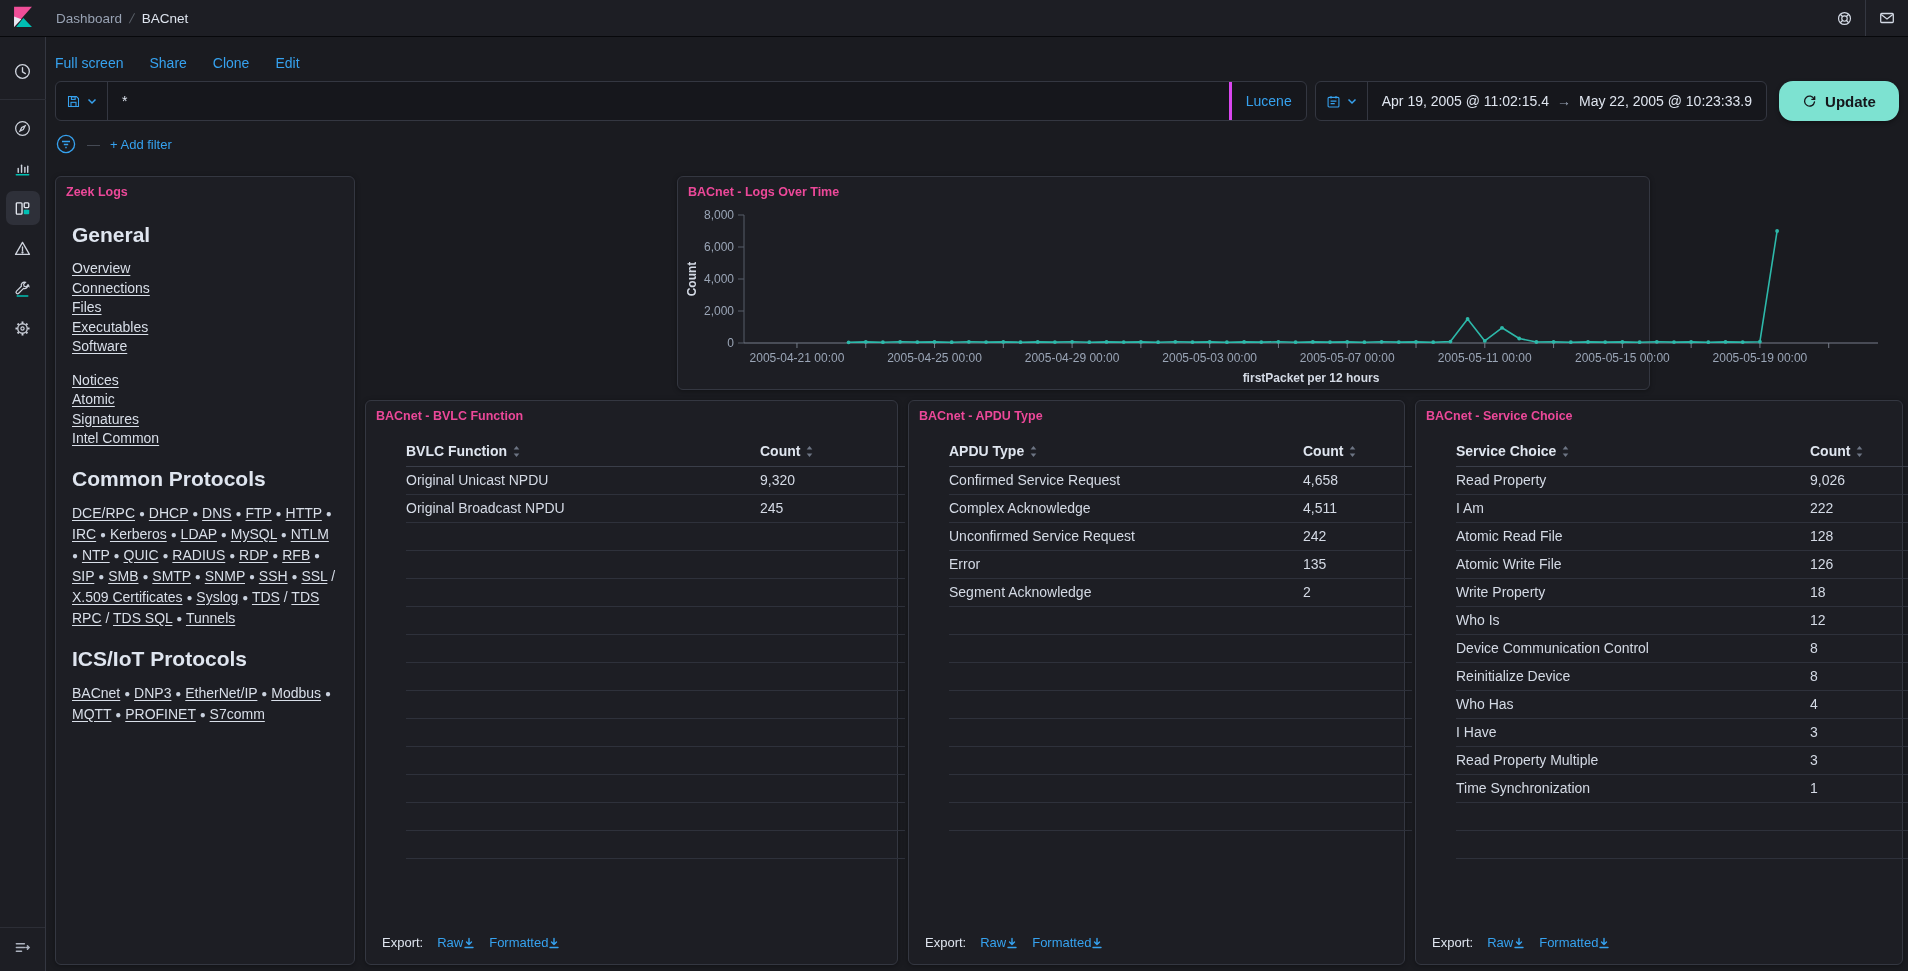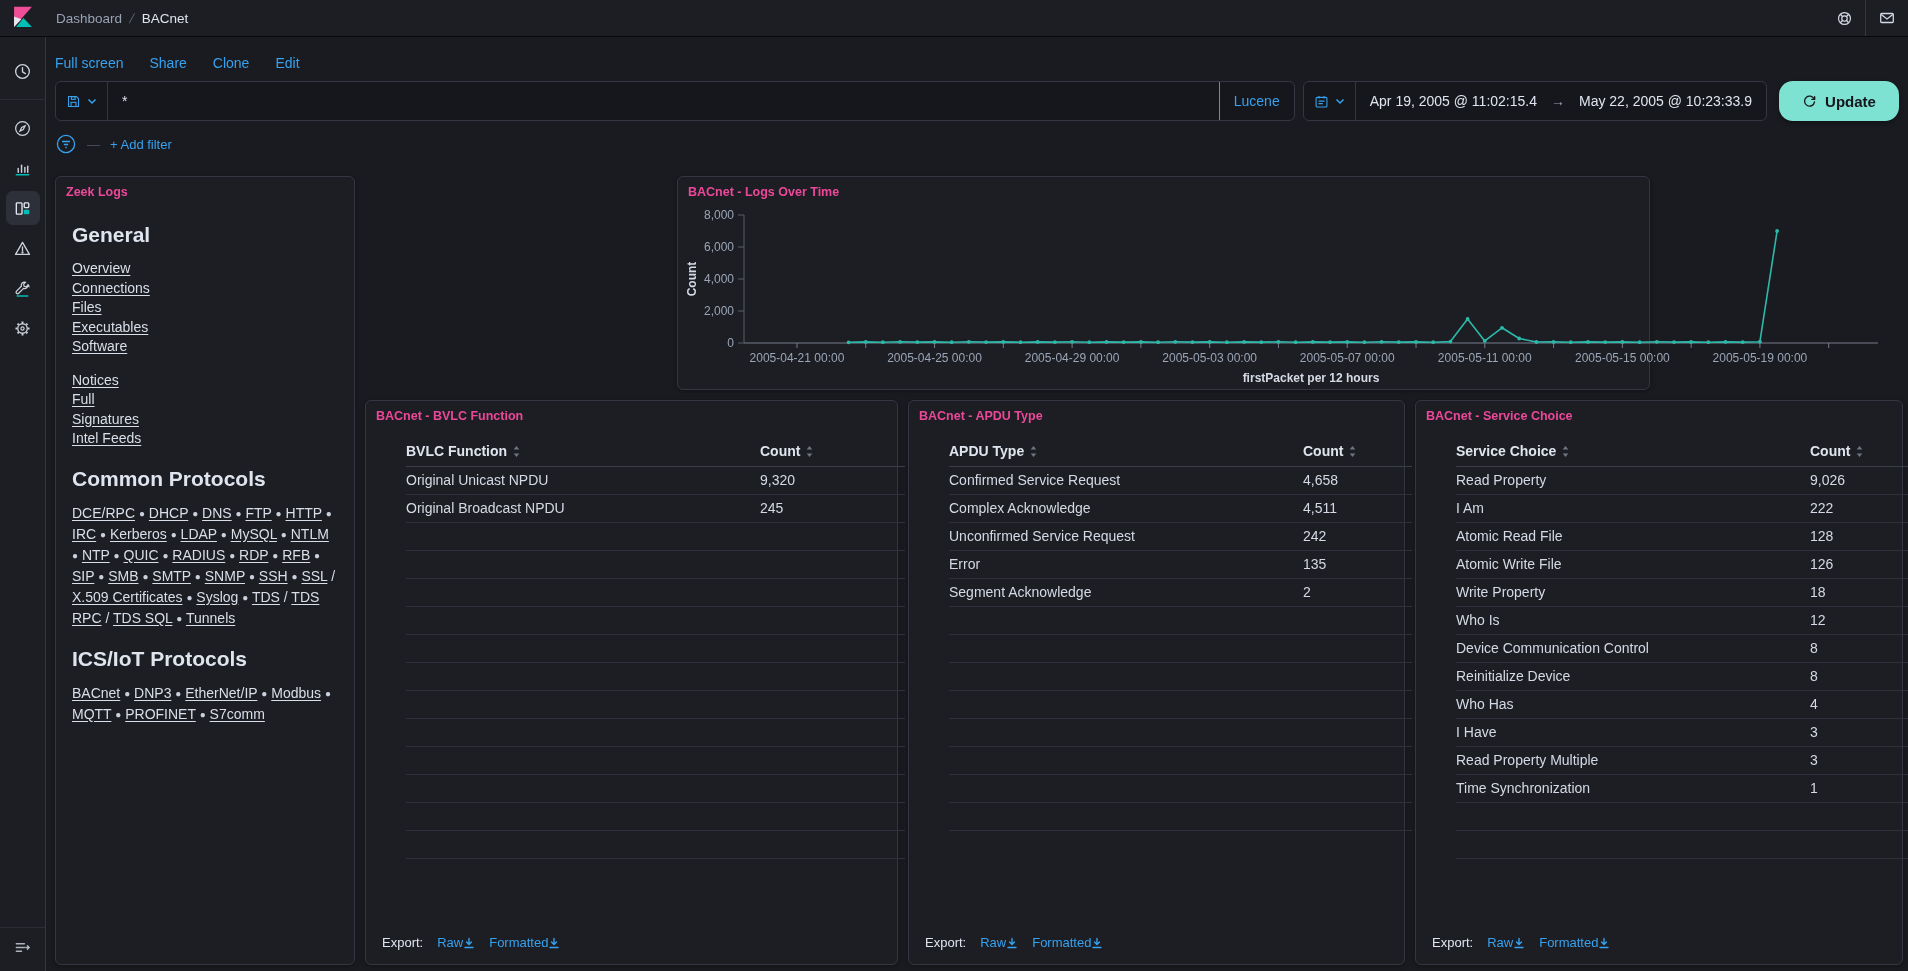--- a/index.html
+++ b/index.html
@@ -29,25 +29,25 @@
 
   
   .content{position:absolute;left:46px;top:37px;right:0;bottom:0;}
   .top-menu{position:absolute;top:18px;left:9px;display:flex;gap:26px;font-size:14px;}
   .top-menu a{color:#36a2ef;text-decoration:none;}
 
   .query-row{position:absolute;top:44px;left:9px;right:9px;height:40px;display:flex;align-items:stretch;}
   .query-input-group{flex:1;display:flex;align-items:stretch;background:#16171c;border:1px solid #343741;border-radius:6px;overflow:hidden;}
   .save-seg{display:flex;align-items:center;gap:6px;padding:0 10px;border-right:1px solid #343741;cursor:pointer;}
   .query-text{flex:1;display:flex;align-items:center;padding:0 14px;font-size:14px;color:#dfe5ef;cursor:text;}
-  .lucene-seg{display:flex;align-items:center;padding:0 14px;border-left:1px solid #d946ef;}
+  .lucene-seg{display:flex;align-items:center;padding:0 14px;border-left:3px solid #d946ef;}
   .lucene-seg a{color:#36a2ef;font-size:14px;text-decoration:none;}
   .date-group{display:flex;align-items:stretch;background:#16171c;border:1px solid #343741;border-radius:6px;margin-left:8px;overflow:hidden;}
   .cal-seg{display:flex;align-items:center;gap:6px;padding:0 10px;border-right:1px solid #343741;cursor:pointer;}
-  .date-seg{display:flex;align-items:center;gap:14px;padding:0 14px;font-size:14px;color:#dfe5ef;}
+  .date-seg{display:flex;align-items:center;gap:8px;padding:0 14px;font-size:14px;color:#dfe5ef;}
   .date-arrow{color:#98a2b3;font-size:14px;}
   .date-val{cursor:pointer;white-space:nowrap;}
   .update-btn{margin-left:12px;min-width:120px;background:#7de2d1;border:none;border-radius:14px;color:#15161b;
     font-size:15px;font-weight:600;display:flex;align-items:center;justify-content:center;gap:8px;cursor:pointer;
     font-family:"Liberation Sans","DejaVu Sans",sans-serif;box-shadow:0 2px 4px rgba(0,0,0,.35);}
 
   .filter-row{position:absolute;top:96px;left:9px;display:flex;align-items:center;gap:10px;}
   .filter-dash{color:#4c515c;font-size:13px;}
   .add-filter{color:#36a2ef;font-size:13px;text-decoration:none;}
 
@@ -283,23 +283,23 @@
         <div class="md-h2">General</div>
         <div class="md-linklist">
           <div class="row"><a class="md-link">Overview</a></div>
           <div class="row"><a class="md-link">Connections</a></div>
           <div class="row"><a class="md-link">Files</a></div>
           <div class="row"><a class="md-link">Executables</a></div>
           <div class="row"><a class="md-link">Software</a></div>
         </div>
         <div class="md-linklist">
           <div class="row"><a class="md-link">Notices</a></div>
-          <div class="row"><a class="md-link">Full</a></div>
+          <div class="row"><a class="md-link">Atomic</a></div>
           <div class="row"><a class="md-link">Signatures</a></div>
-          <div class="row"><a class="md-link">Intel Feeds</a></div>
+          <div class="row"><a class="md-link">Intel Common</a></div>
         </div>
         <div class="md-h2">Common Protocols</div>
         <p class="md-para"><a class="md-link">DCE/RPC</a> <span class="md-dot">●</span> <a class="md-link">DHCP</a> <span class="md-dot">●</span> <a class="md-link">DNS</a> <span class="md-dot">●</span> <a class="md-link">FTP</a> <span class="md-dot">●</span> <a class="md-link">HTTP</a> <span class="md-dot">●</span> <a class="md-link">IRC</a> <span class="md-dot">●</span> <a class="md-link">Kerberos</a> <span class="md-dot">●</span> <a class="md-link">LDAP</a> <span class="md-dot">●</span> <a class="md-link">MySQL</a> <span class="md-dot">●</span> <a class="md-link">NTLM</a> <span class="md-dot">●</span> <a class="md-link">NTP</a> <span class="md-dot">●</span> <a class="md-link">QUIC</a> <span class="md-dot">●</span> <a class="md-link">RADIUS</a> <span class="md-dot">●</span> <a class="md-link">RDP</a> <span class="md-dot">●</span> <a class="md-link">RFB</a> <span class="md-dot">●</span> <a class="md-link">SIP</a> <span class="md-dot">●</span> <a class="md-link">SMB</a> <span class="md-dot">●</span> <a class="md-link">SMTP</a> <span class="md-dot">●</span> <a class="md-link">SNMP</a> <span class="md-dot">●</span> <a class="md-link">SSH</a> <span class="md-dot">●</span> <a class="md-link">SSL</a> / <a class="md-link">X.509 Certificates</a> <span class="md-dot">●</span> <a class="md-link">Syslog</a> <span class="md-dot">●</span> <a class="md-link">TDS</a> / <a class="md-link">TDS RPC</a> / <a class="md-link">TDS SQL</a> <span class="md-dot">●</span> <a class="md-link">Tunnels</a></p>
         <div class="md-h2">ICS/IoT Protocols</div>
         <p class="md-para"><a class="md-link">BACnet</a> <span class="md-dot">●</span> <a class="md-link">DNP3</a> <span class="md-dot">●</span> <a class="md-link">EtherNet/IP</a> <span class="md-dot">●</span> <a class="md-link">Modbus</a> <span class="md-dot">●</span> <a class="md-link">MQTT</a> <span class="md-dot">●</span> <a class="md-link">PROFINET</a> <span class="md-dot">●</span> <a class="md-link">S7comm</a></p>
       </div>
   </section>
 
 
   <section class="panel panel-chart">

